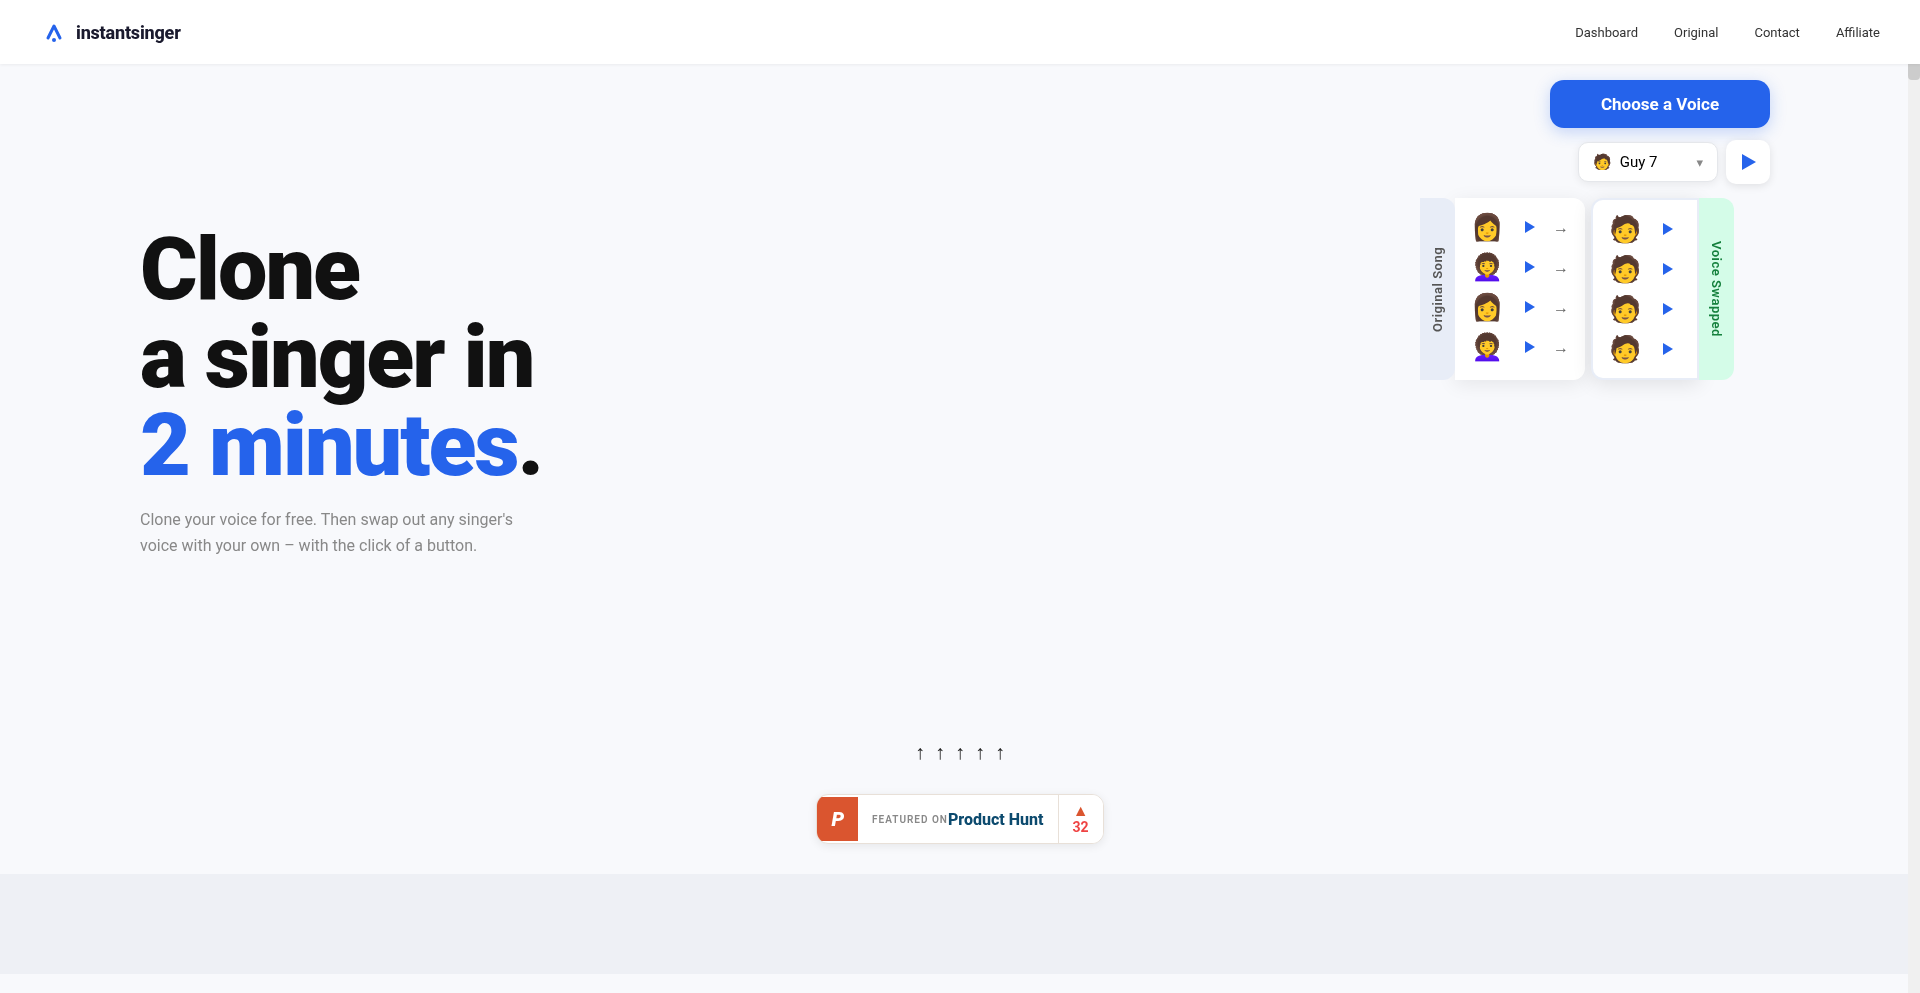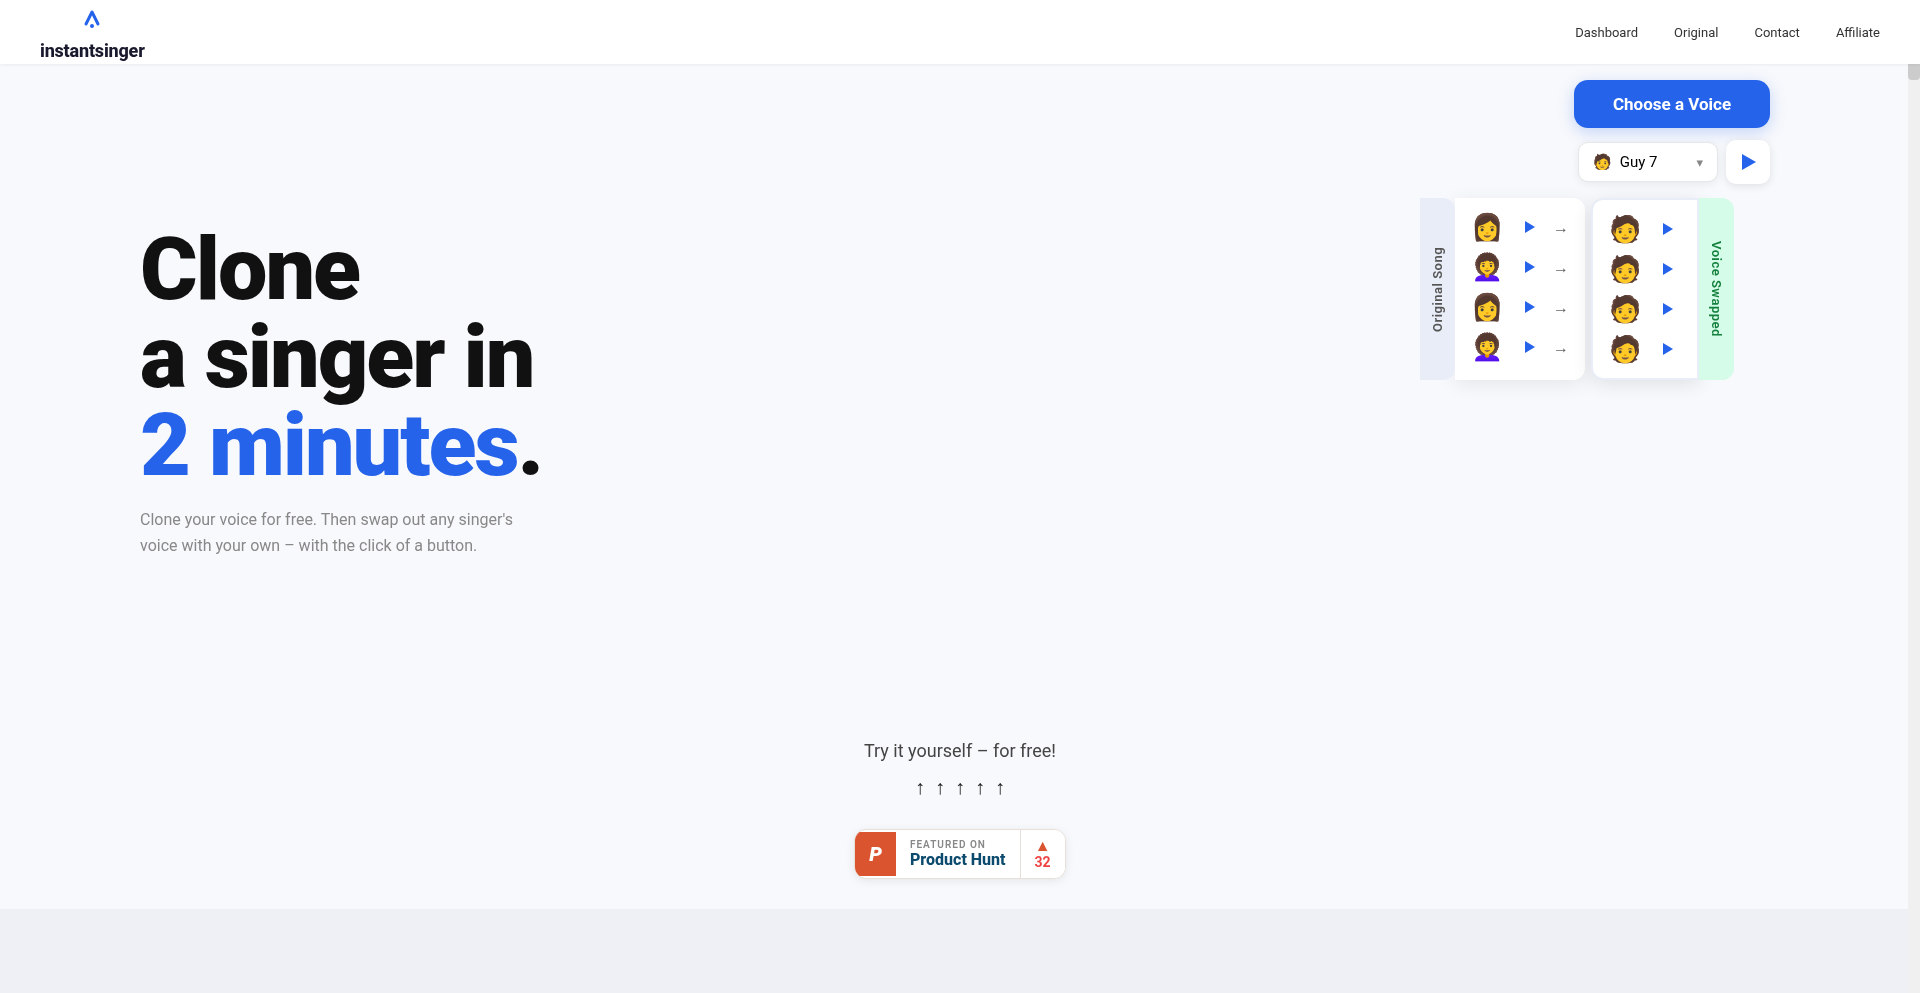--- a/index.html
+++ b/index.html
@@ -21,21 +21,20 @@
       justify-content: space-between;
       padding: 0 40px;
       z-index: 100;
       box-shadow: 0 1px 3px rgba(0,0,0,0.06);
     }
     .nav-logo {
       display: flex;
       align-items: center;
       gap: 8px;
       text-decoration: none;
-      flex-direction: column;
     }
     .logo-icon {
       width: 28px;
       height: 28px;
     }
     .logo-text {
       font-size: 18px;
       font-weight: 500;
       color: #1a1a2e;
       letter-spacing: -0.2px;
@@ -99,21 +98,21 @@
     
     .voice-chooser {
       background: #2563eb;
       color: white;
       border-radius: 14px;
       padding: 14px 36px;
       font-size: 17px;
       font-weight: 700;
       text-align: center;
       margin-bottom: 12px;
-      width: 196px;
+      width: 220px;
       margin-left: auto;
       margin-right: 30px;
       box-shadow: 0 4px 16px rgba(37,99,235,0.25);
     }
 
     .voice-selector-row {
       display: flex;
       align-items: center;
       gap: 8px;
       margin-bottom: 14px;
@@ -278,22 +277,21 @@
     }
     .ph-p {
       color: #fff;
       font-size: 20px;
       font-weight: 900;
       font-style: italic;
     }
     .ph-middle {
       padding: 8px 14px;
       display: flex;
-      flex-direction: column;
-      align-items: flex-start;
+      align-items: center;
     }
     .ph-featured-text {
       font-size: 10px;
       color: #888;
       font-weight: 600;
       letter-spacing: 1px;
       text-transform: uppercase;
     }
     .ph-name {
       font-size: 16px;
@@ -462,21 +460,20 @@
               </div>
           </div>
         </div>
         <div class="swapped-label">Voice Swapped</div>
       </div>
     </div>
   </div>
 </section>
 
 <div class="try-section">
-  <p class="try-text">Try it yourself – for free!</p>
   <div class="arrows-row">
     <span class="up-arrow">↑</span>
     <span class="up-arrow">↑</span>
     <span class="up-arrow">↑</span>
     <span class="up-arrow">↑</span>
     <span class="up-arrow">↑</span>
   </div>
 
   
   <div class="ph-badge">

